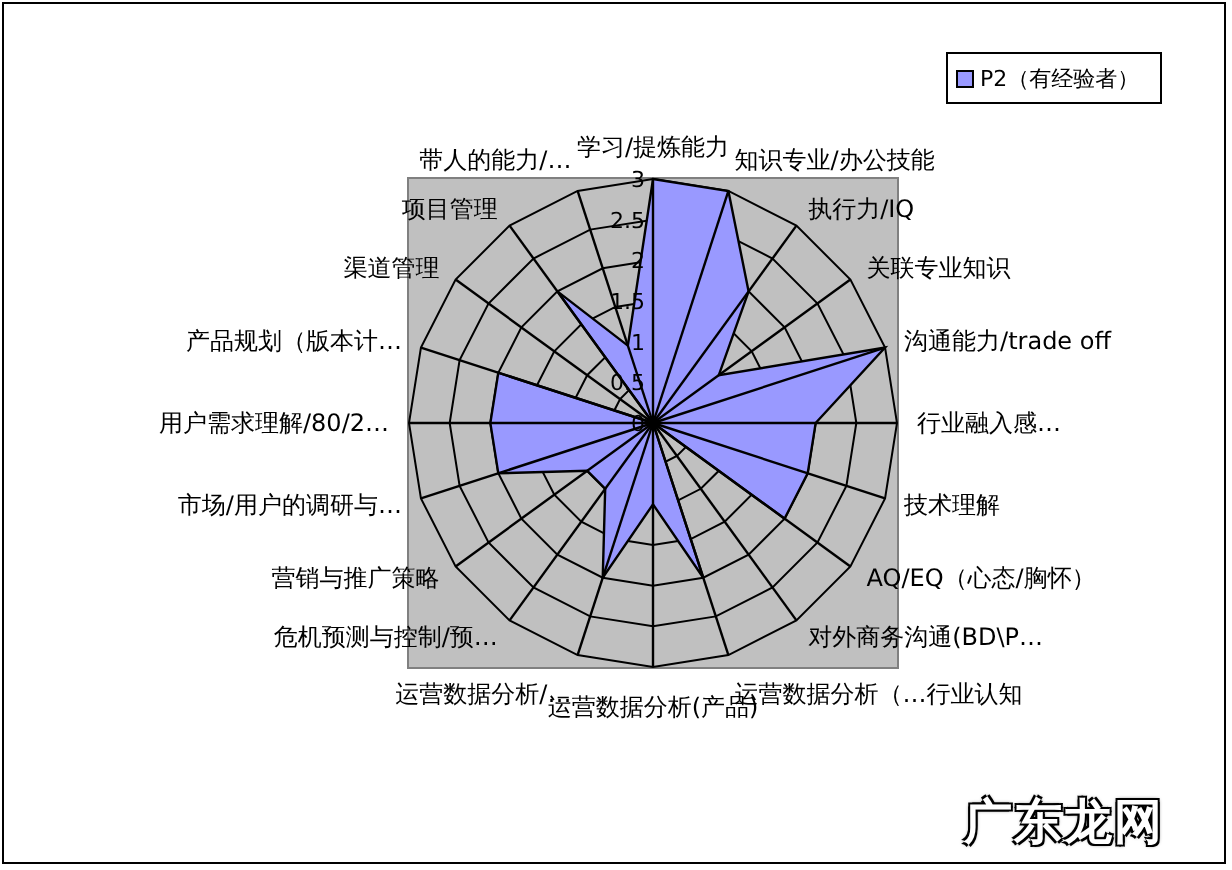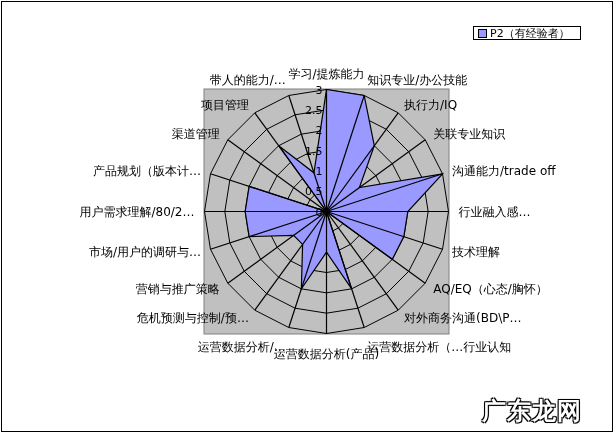--- a/index.html
+++ b/index.html
@@ -1,19 +1,19 @@
 <!DOCTYPE html>
 <html><head>
 <meta charset="utf-8">
 <style>
   html, body { margin:0; padding:0; }
   body { width:616px; height:435px; background:#fff; position:relative; overflow:hidden;
          font-family: "DejaVu Sans", sans-serif; }
   .frame { position:absolute; left:1px; top:1px; width:612px; height:431px; border:1px solid #000; box-sizing:border-box; }
-  .legend { position:absolute; left:473px; top:26px; width:108px; height:14px; border:1px solid #000;
+  .legend { position:absolute; left:473px; top:26px; width:108px; height:26px; border:1px solid #000;
             background:#fff; font-size:11px; line-height:15px; display:flex; align-items:center; box-sizing:border-box; padding-left:4px; }
   .legend .swatch { width:9px; height:9px; background:#9999ff; border:1px solid #000; margin-right:3px; box-sizing:border-box; }
   svg { position:absolute; left:0; top:0; }
   .watermark { position:absolute; left:482px; top:395px; font-size:24px; color:#fff; font-weight:bold;
                text-shadow: 0 0 2px #000, 1px 1px 0 #000, -1px -1px 0 #000, 1px -1px 0 #000, -1px 1px 0 #000; letter-spacing:1px;}
 </style>
 </head>
 <body>
 
 <div class="frame"></div>

